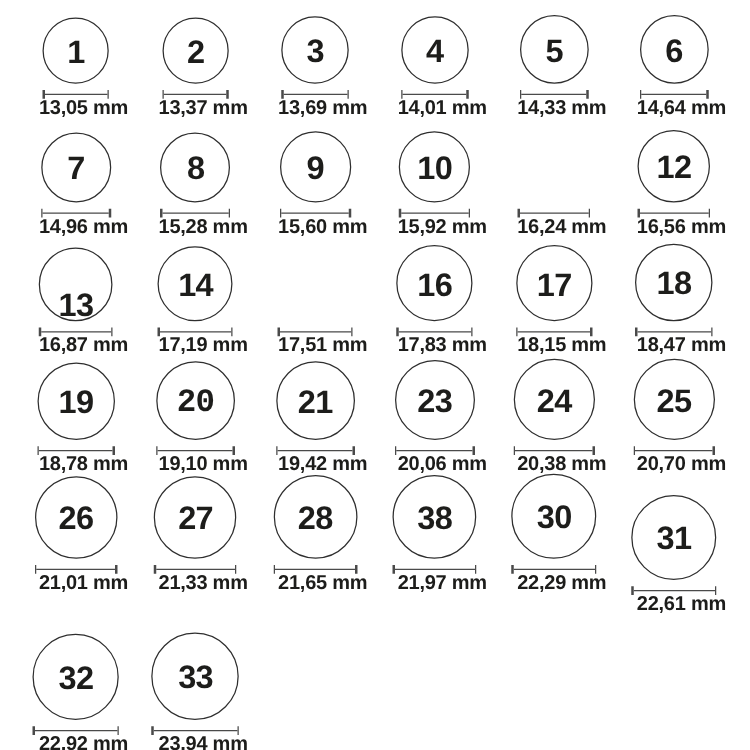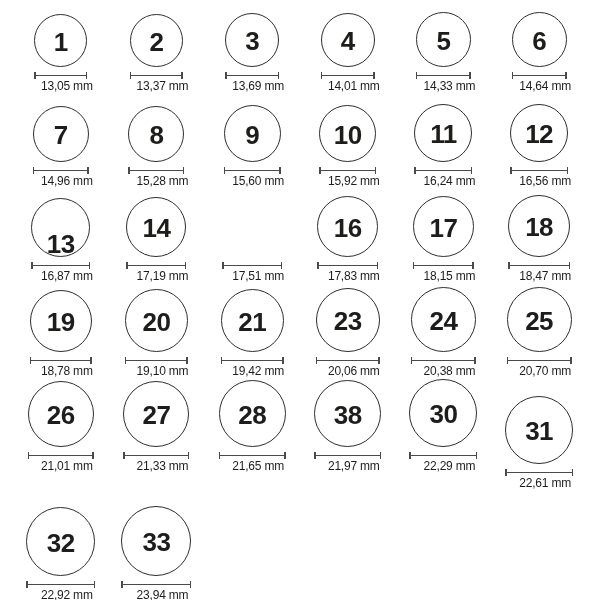--- a/index.html
+++ b/index.html
@@ -28,21 +28,21 @@
   .num{
     font-weight:700;font-size:26px;color:var(--ink);
     letter-spacing:-0.5px;line-height:1;transform:translateY(0.5px);
   }
   .measure{
     margin-top:5px;height:7px;display:flex;align-items:center;flex:0 0 auto;
   }
   .tick{width:1.5px;height:7px;background:var(--line);flex:0 0 auto;}
   .hline{flex:1 1 auto;height:1.4px;background:var(--line);}
   .label{
-    margin-top:1px;font-size:12px;line-height:13px;font-weight:400;
+    margin-top:1px;font-size:16px;line-height:13px;font-weight:700;
     color:var(--ink);white-space:nowrap;letter-spacing:-0.2px;margin-left:12px;
   }
 </style>
 </head>
 <body>
 
 <main>
   <div class="grid">
   <div class="cell">
     <div class="circle" style="width: 53px; height: 53px;">
@@ -158,23 +158,20 @@
     </div>
     <div class="measure" style="width: 57px;">
       <span class="tick"></span>
       <span class="hline"></span>
       <span class="tick"></span>
     </div>
     <div class="label">15,92 mm</div>
   </div>
 
   <div class="cell">
-    <div class="circle" style="width: 58px; height: 58px;">
-      <span class="num">11</span>
-    </div>
     <div class="measure" style="width: 58px;">
       <span class="tick"></span>
       <span class="hline"></span>
       <span class="tick"></span>
     </div>
     <div class="label">16,24 mm</div>
   </div>
 
   <div class="cell">
     <div class="circle" style="width: 58px; height: 58px;">
@@ -263,21 +260,21 @@
     </div>
     <div class="measure" style="width: 62px;">
       <span class="tick"></span>
       <span class="hline"></span>
       <span class="tick"></span>
     </div>
     <div class="label">18,78 mm</div>
   </div>
 
   <div class="cell">
-    <div class="circle" style="width: 63px; height: 63px;">
+    <div class="circle" style="width: 63px; height: 63px; font-family: Liberation Mono, monospace;">
       <span class="num">20</span>
     </div>
     <div class="measure" style="width: 63px;">
       <span class="tick"></span>
       <span class="hline"></span>
       <span class="tick"></span>
     </div>
     <div class="label">19,10 mm</div>
   </div>
 

